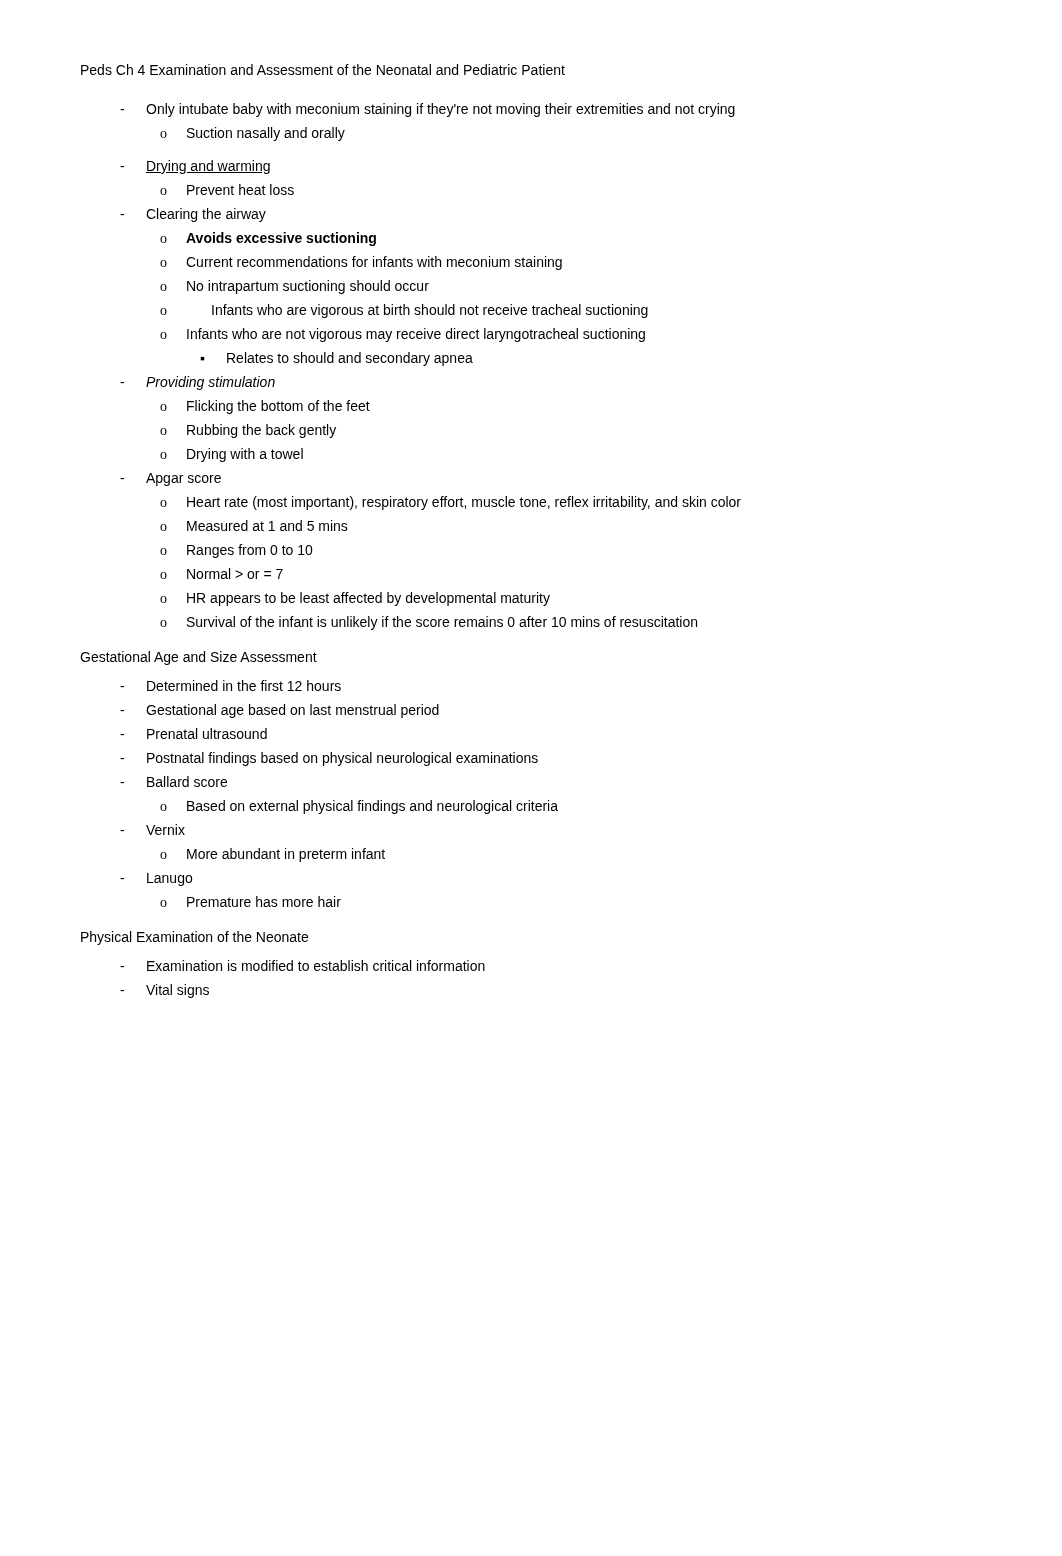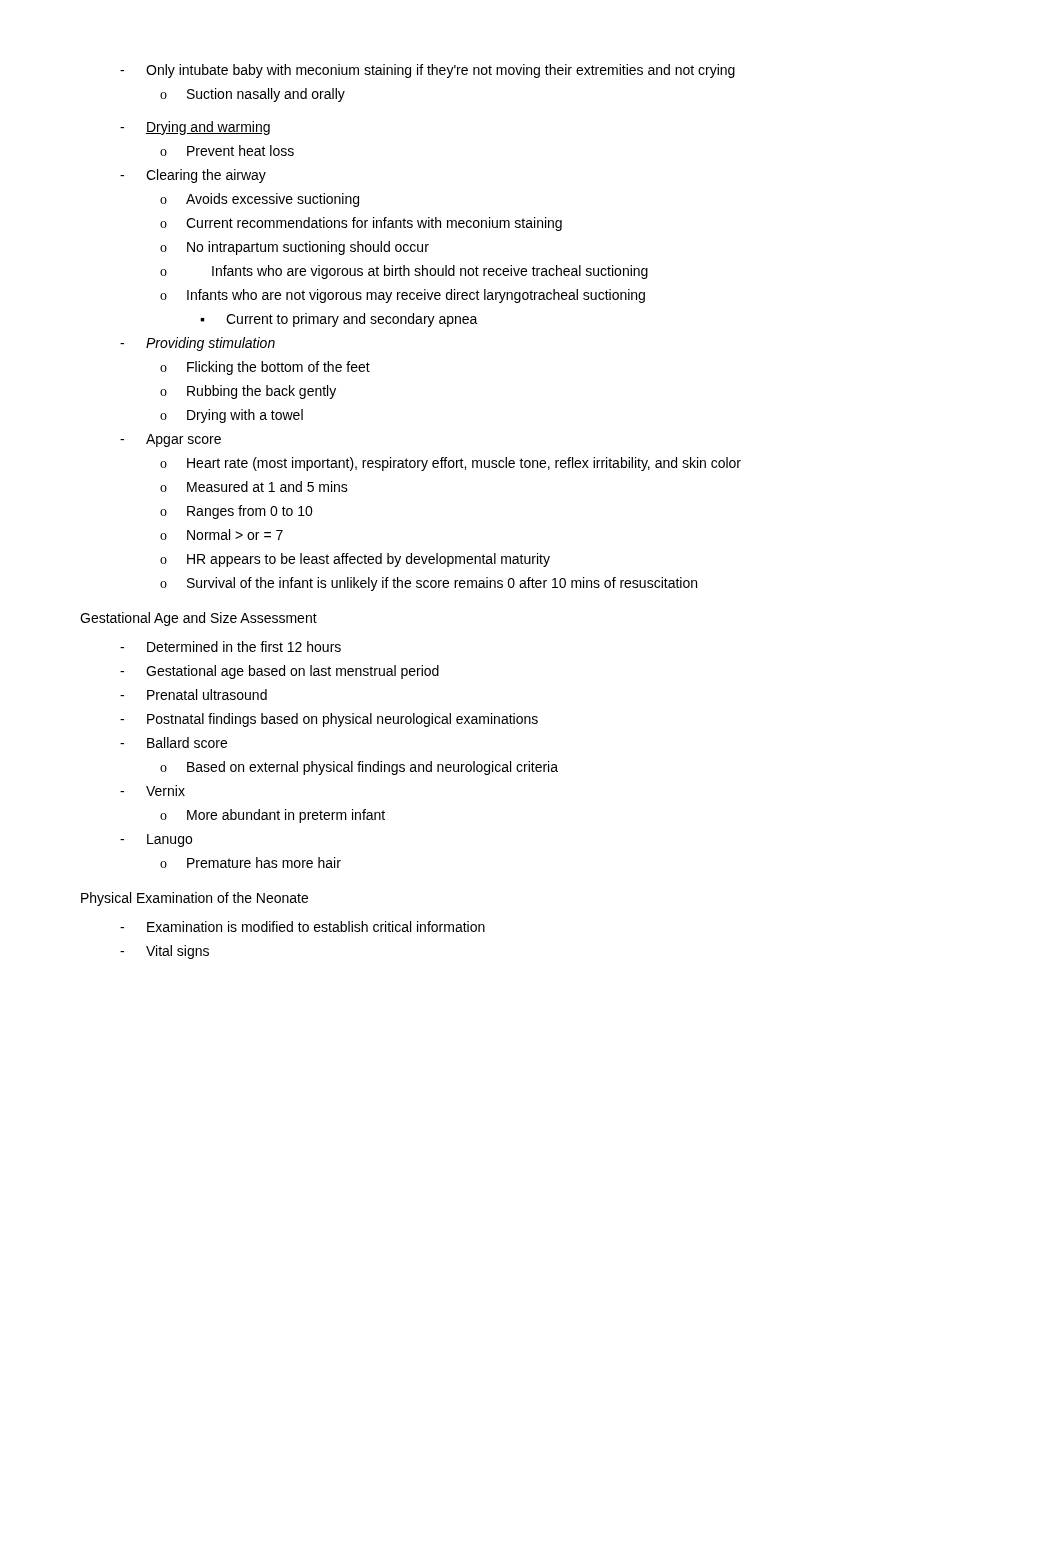--- a/index.html
+++ b/index.html
@@ -15,20 +15,21 @@
       width: 1062px;
       min-height: 1556px;
       padding: 60px 80px;
       line-height: 1.5;
     }
   </style>
 </head>
 <body>
 
 <div>
+  <p style="margin-bottom: 18px;">Peds Ch 4 Examination and Assessment of the Neonatal and Pediatric Patient</p>
 
 <div style="margin-bottom: 12px;">
       <div>
         <div style="margin-left: 40px; margin-bottom: 3px; display: flex; align-items: flex-start;">
           <span style="min-width: 20px; margin-right: 6px; font-family: inherit;">-</span>
           <span style="flex: 1 1 0%;">Only intubate baby with meconium staining if they're not moving their extremities and not crying</span>
         </div>
         <div>
           <div style="margin-left: 80px; margin-bottom: 3px; display: flex; align-items: flex-start;">
             <span style="min-width: 20px; margin-right: 6px; font-family: serif;">o</span>
@@ -51,21 +52,21 @@
         </div>
       </div>
       <div>
         <div style="margin-left: 40px; margin-bottom: 3px; display: flex; align-items: flex-start;">
           <span style="min-width: 20px; margin-right: 6px; font-family: inherit;">-</span>
           <span style="flex: 1 1 0%;">Clearing the airway</span>
         </div>
         <div>
           <div style="margin-left: 80px; margin-bottom: 3px; display: flex; align-items: flex-start;">
             <span style="min-width: 20px; margin-right: 6px; font-family: serif;">o</span>
-            <span style="flex: 1 1 0%;">Avoids excessive suctioning</span>
+            <span style="flex: 1 1 0%; font-weight: bold;">Avoids excessive suctioning</span>
           </div>
         </div>
         <div>
           <div style="margin-left: 80px; margin-bottom: 3px; display: flex; align-items: flex-start;">
             <span style="min-width: 20px; margin-right: 6px; font-family: serif;">o</span>
             <span style="flex: 1 1 0%;">Current recommendations for infants with meconium staining</span>
           </div>
         </div>
         <div>
           <div style="margin-left: 80px; margin-bottom: 3px; display: flex; align-items: flex-start;">
@@ -80,21 +81,21 @@
           </div>
         </div>
         <div>
           <div style="margin-left: 80px; margin-bottom: 3px; display: flex; align-items: flex-start;">
             <span style="min-width: 20px; margin-right: 6px; font-family: serif;">o</span>
             <span style="flex: 1 1 0%;">Infants who are not vigorous may receive direct laryngotracheal suctioning</span>
           </div>
           <div>
             <div style="margin-left: 120px; margin-bottom: 3px; display: flex; align-items: flex-start;">
               <span style="min-width: 20px; margin-right: 6px; font-family: inherit;">▪</span>
-              <span style="flex: 1 1 0%;">Current to primary and secondary apnea</span>
+              <span style="flex: 1 1 0%;">Relates to should and secondary apnea</span>
             </div>
           </div>
         </div>
       </div>
       <div>
         <div style="margin-left: 40px; margin-bottom: 3px; display: flex; align-items: flex-start;">
           <span style="min-width: 20px; margin-right: 6px; font-family: inherit;">-</span>
           <span style="flex: 1 1 0%; font-style: italic;">Providing stimulation</span>
         </div>
         <div>

